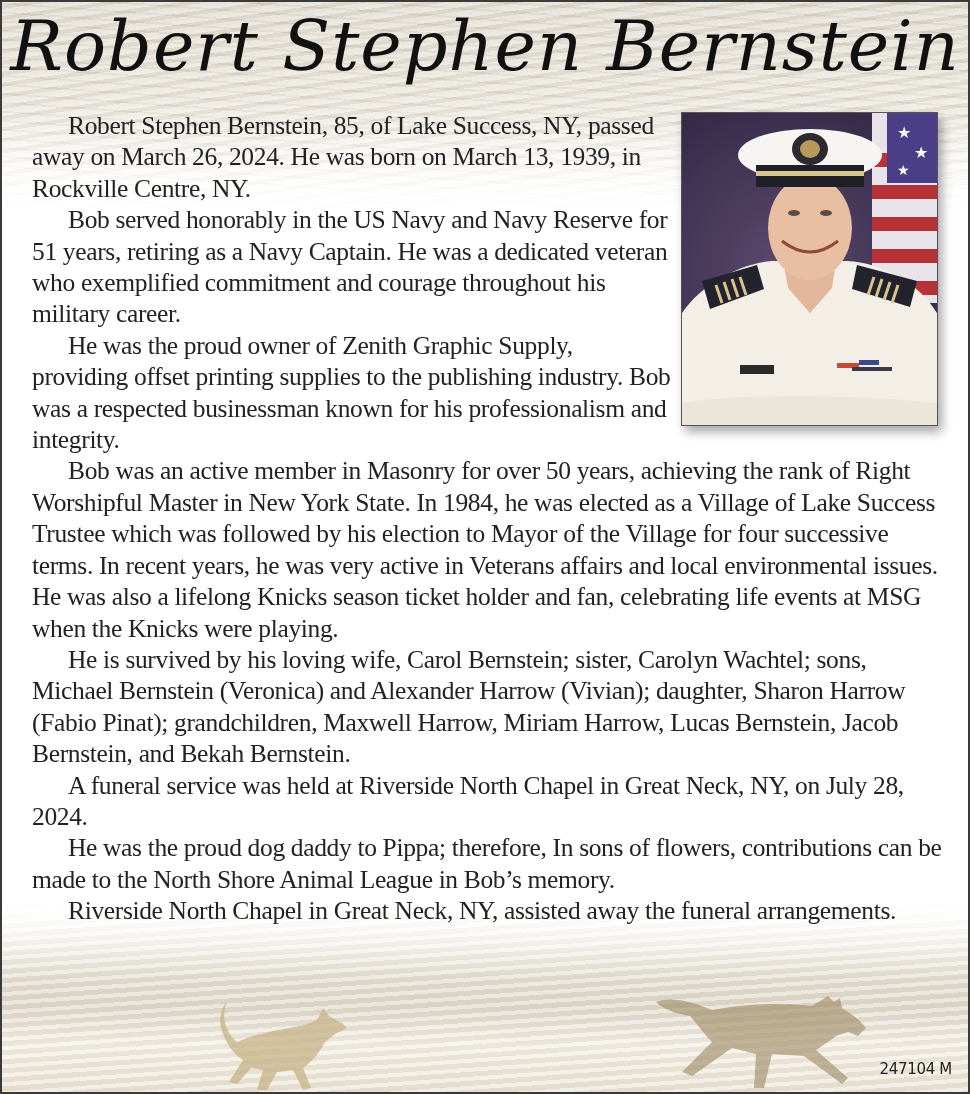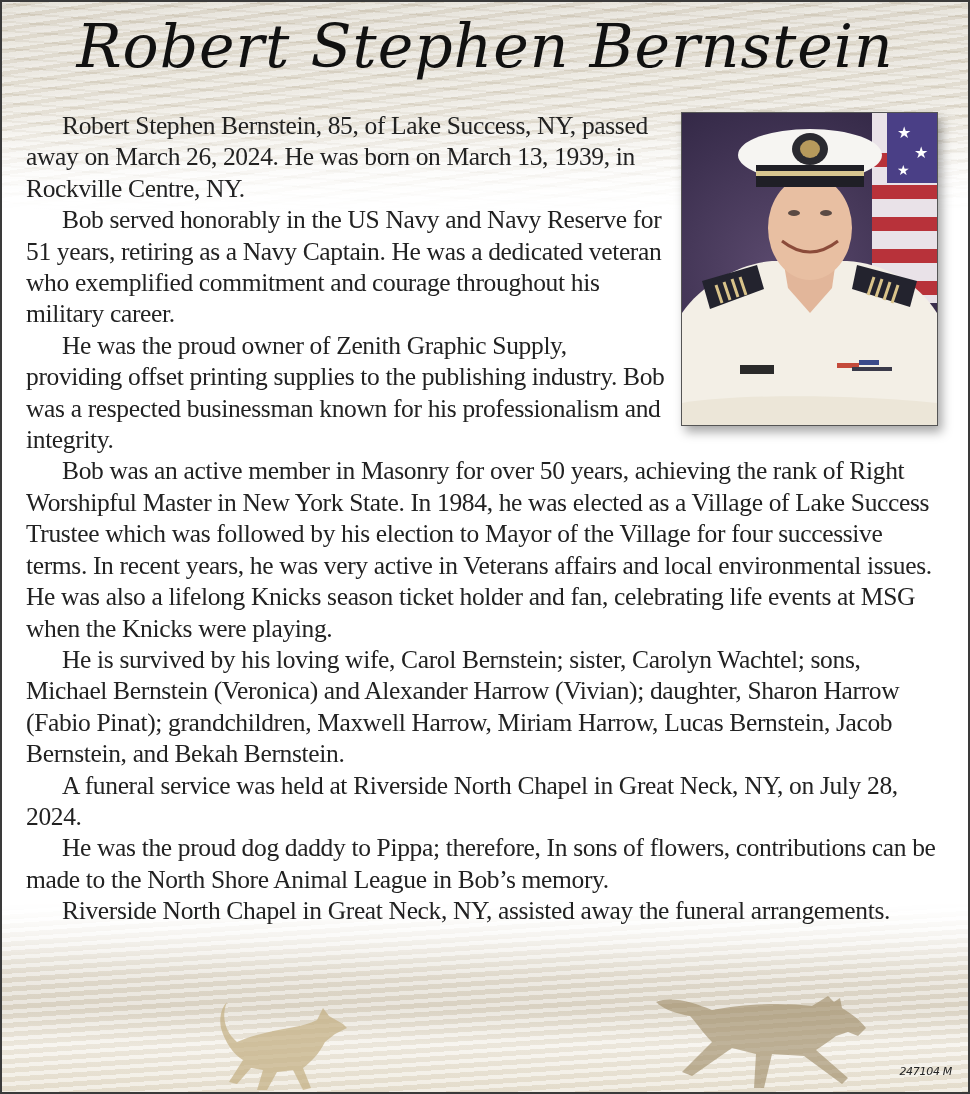--- a/index.html
+++ b/index.html
@@ -29,47 +29,46 @@
             mask-image: linear-gradient(0deg, #000 0%, #000 60%, transparent 100%);
   }
   .dog { position: absolute; bottom: 0; opacity: 0.85; }
   .dog-left { left: 205px; width: 160px; height: 94px; }
   .dog-right { left: 650px; width: 230px; height: 100px; }
 
   .title {
     position: absolute; left: 0; top: 4px; width: 100%;
     text-align: center;
     font-family: "DejaVu Serif", serif; font-style: italic;
-    font-size: 60px; line-height: 80px; color: #111;
+    font-size: 70px; line-height: 80px; color: #111;
     letter-spacing: 1px;
   }
 
   .photo-wrap {
     position: absolute; left: 679px; top: 110px; width: 255px; height: 312px;
     box-shadow: 4px 6px 10px rgba(0,0,0,0.35);
     border: 1px solid #555;
     overflow: hidden;
     background: radial-gradient(ellipse at 40% 50%, #5b4a6e 0%, #3f3252 60%, #2d2340 100%);
   }
   .photo-wrap svg { display: block; }
 
   .body-text {
-    position: absolute; left: 24px; top: 108px; width: 910px;
+    position: absolute; left: 30px; top: 108px; width: 910px;
     font-family: "Liberation Serif", serif;
     font-size: 25.5px; line-height: 31.4px; color: #222;
     letter-spacing: -0.35px;
   }
   .body-text p { margin: 0; text-indent: 36px; }
   .float-gap { float: right; width: 268px; height: 324px; }
 
   .ad-code {
     position: absolute; right: 16px; bottom: 14px;
-    font-family: "DejaVu Sans", sans-serif; font-size: 11px; color: #222;
+    font-family: "DejaVu Sans", sans-serif; font-size: 15px; color: #222;
     letter-spacing: -0.3px;
-    font-style: italic;
   }
 </style>
 </head>
 <body>
 
 <div class="frame">
   <div class="bg-top"></div>
   <div class="bg-bottom"></div>
 
   <svg class="dog dog-left" viewBox="0 0 160 94">

